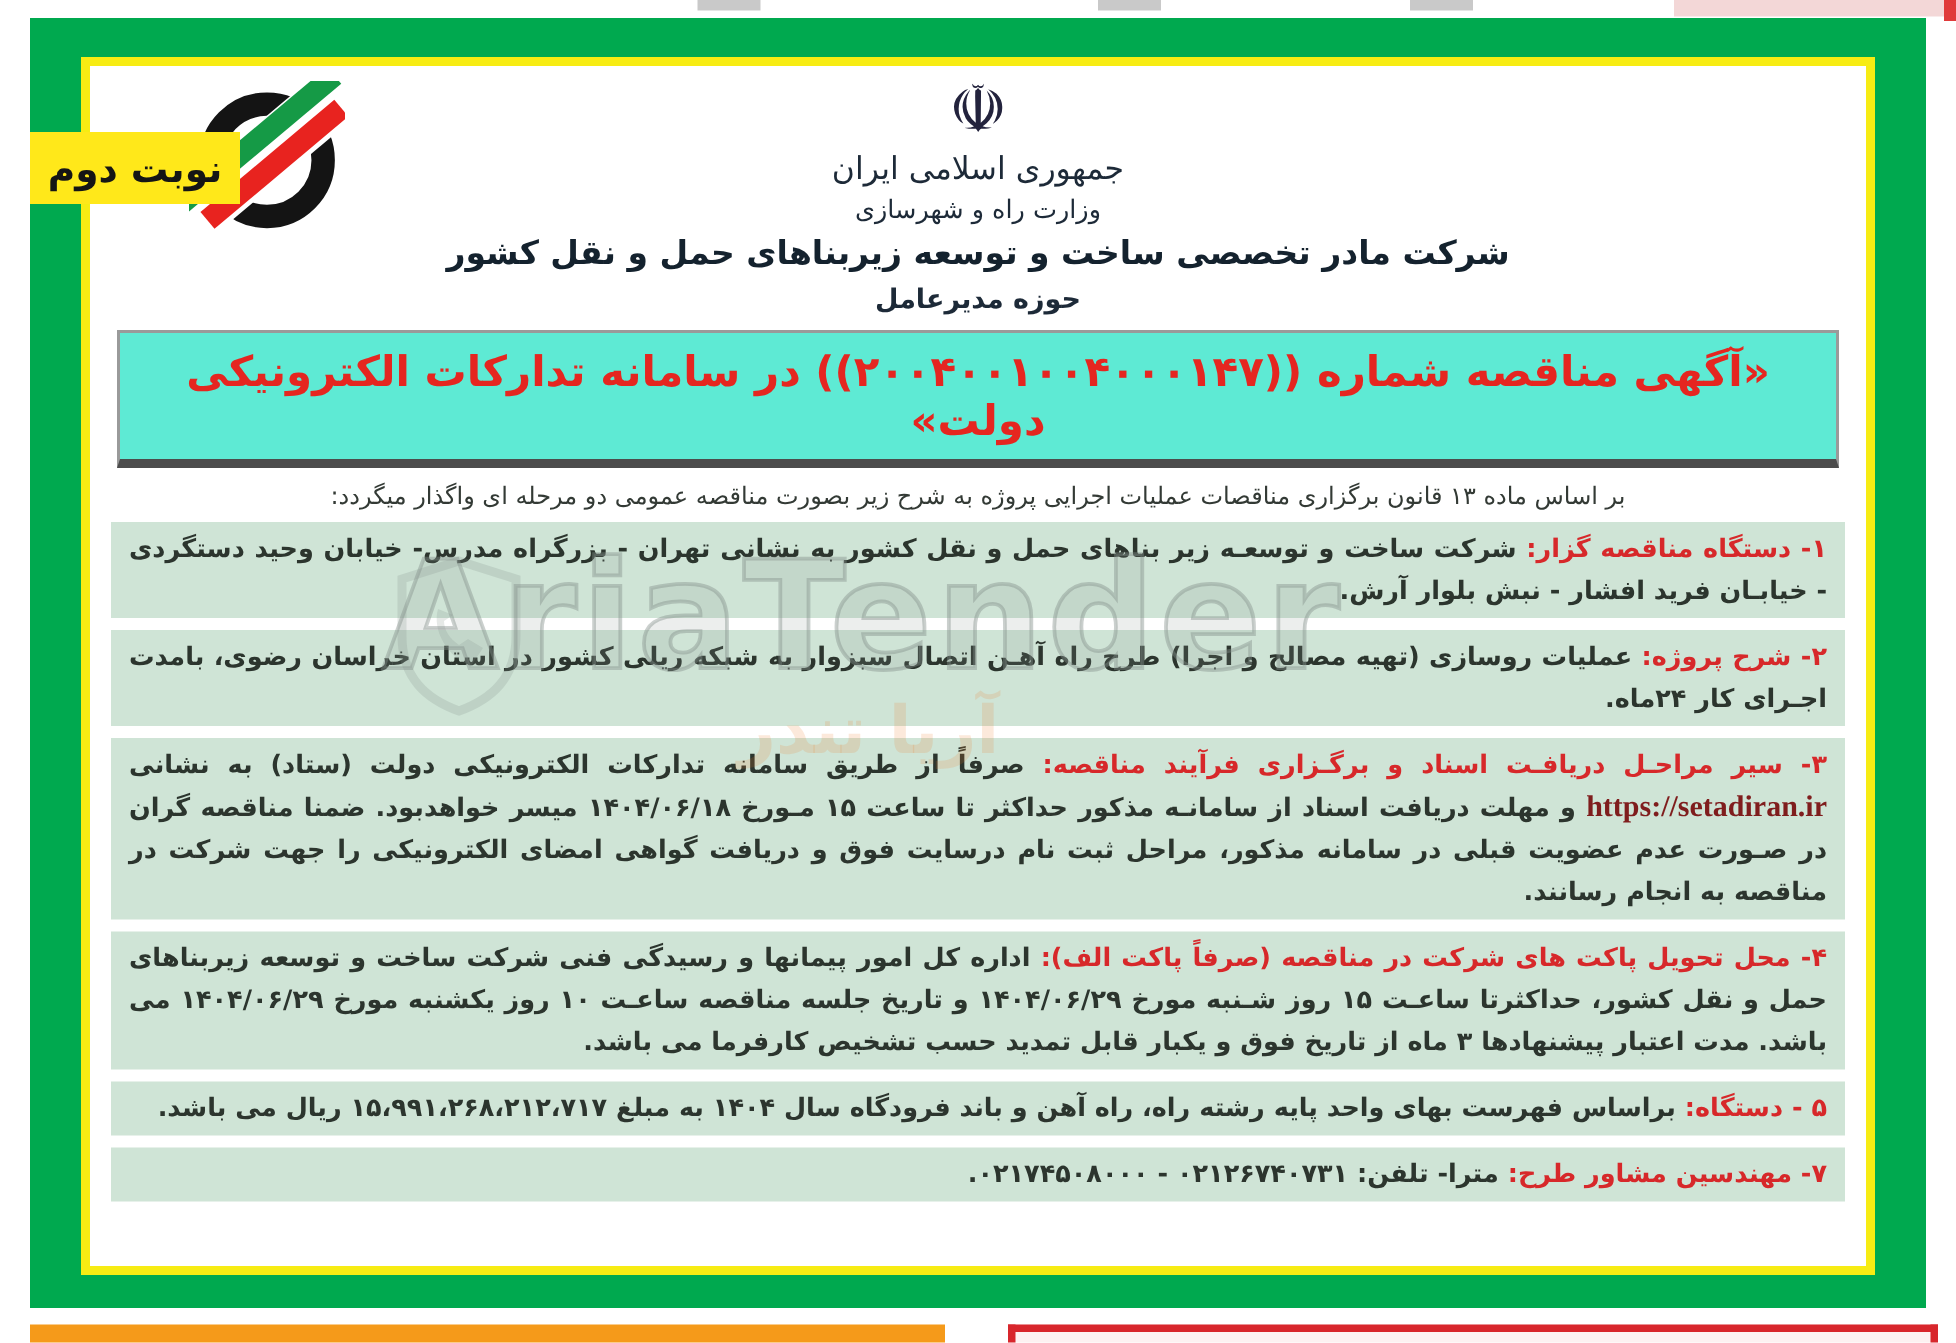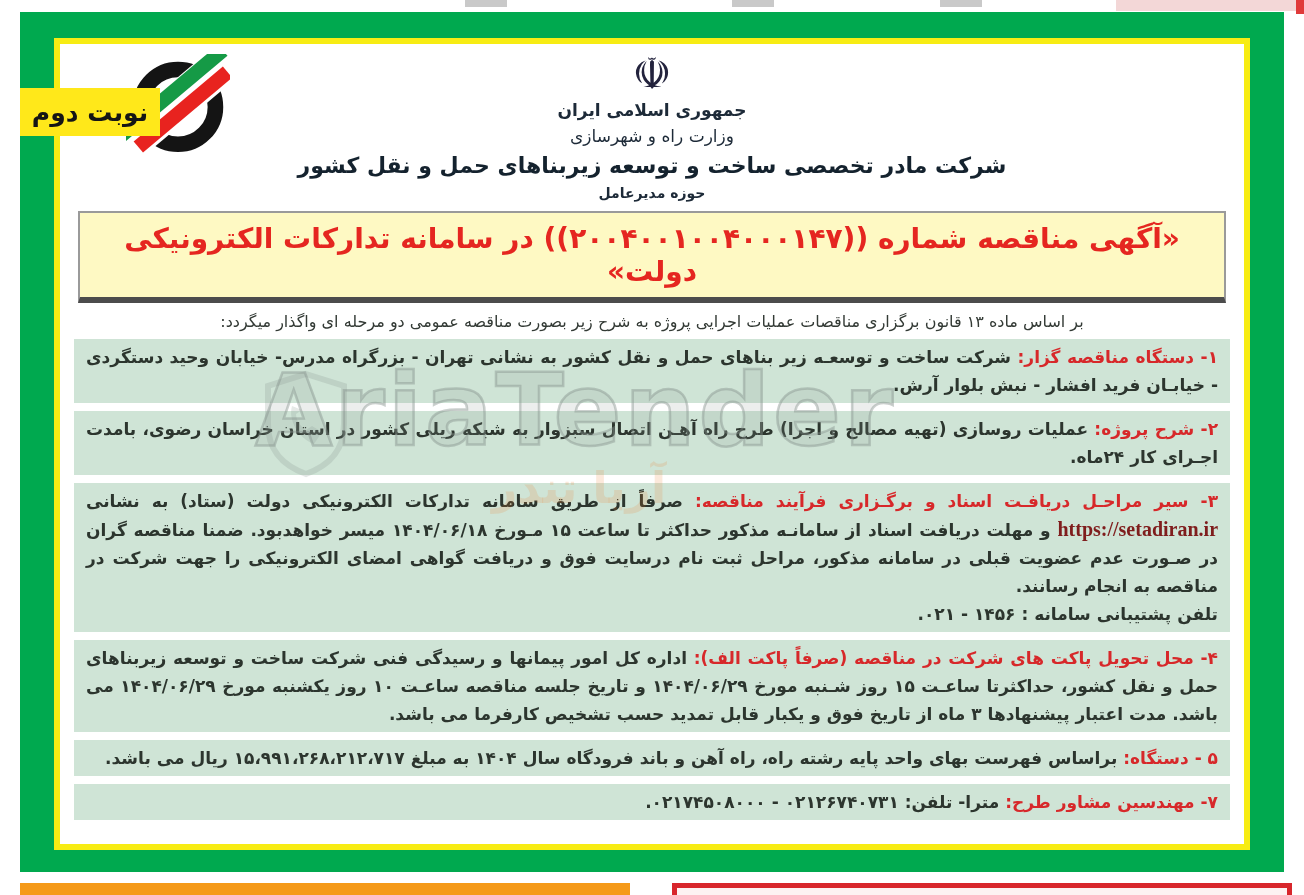--- a/index.html
+++ b/index.html
@@ -30,29 +30,29 @@
   
   .badge {
     position:absolute; left:20px; top:88px; width:140px; height:48px; z-index:6;
     background:#ffe81a; display:flex; align-items:center; justify-content:center;
     font-size:25px; font-weight:bold; color:#151515;
   }
 
   
   .header { text-align:center; position:relative; padding-top:2px; }
   .emblem { font-size:44px; line-height:48px; color:#23233d; display:block; }
-  .h-line1 { font-size:17px; font-weight:bold; color:#1d2a38; margin-top:2px; }
+  .h-line1 { font-size:21px; font-weight:normal; color:#1d2a38; margin-top:2px; }
   .h-line2 { font-size:17px; font-weight:normal; color:#1d2a38; margin-top:6px; }
   .h-line3 { font-size:22px; font-weight:bold; color:#14222e; margin-top:7px; }
-  .h-line4 { font-size:14px; font-weight:bold; color:#1d2a38; margin-top:7px; }
+  .h-line4 { font-size:18px; font-weight:bold; color:#1d2a38; margin-top:7px; }
   .logo { position:absolute; left:52px; top:6px; width:104px; height:112px; }
 
   
   .title-bar {
-    margin:10px 4px 0 4px; background:#fef9c3; border:2px solid #9a9a9a;
+    margin:10px 4px 0 4px; background:#5eead4; border:2px solid #9a9a9a;
     border-bottom:6px solid #4c4c4c; padding:9px 4px; text-align:center;
     font-size:28px; font-weight:bold; color:#e52620; letter-spacing:0;
   }
 
   .intro { margin:9px 2px 8px 2px; font-size:16px; color:#333a35; text-align:center; }
 
   
   .rows { position:relative; z-index:1; }
   .row {
     background:#cfe4d6; padding:4px 12px; margin-bottom:8px;
@@ -126,21 +126,20 @@
         <span class="red">شرح پروژه:</span>
         <span>عملیات روسازی (تهیه مصالح و اجرا) طرح راه آهـن اتصال سبزوار به شبکه ریلی کشور در استان خراسان رضوی، بامدت اجـرای کار ۲۴ماه.</span>
       </div>
 
       <div class="row">
         <span class="red">۳-</span>
         <span class="red">سیر مراحـل دریافـت اسناد و برگـزاری فرآیند مناقصه:</span>
         <span>صرفاً از طریق سامانه تدارکات الکترونیکی دولت (ستاد) به نشانی</span>
         <a class="url" href="#">https://setadiran.ir</a>
         <span>و مهلت دریافت اسناد از سامانـه مذکور حداکثر تا ساعت ۱۵ مـورخ ۱۴۰۴/۰۶/۱۸ میسر خواهدبود. ضمنا مناقصه گران در صـورت عدم عضویت قبلی در سامانه مذکور، مراحل ثبت نام درسایت فوق و دریافت گواهی امضای الکترونیکی را جهت شرکت در مناقصه به انجام رسانند.</span>
-        <div class="phone-line">تلفن پشتیبانی سامانه : ۱۴۵۶ - ۰۲۱.</div>
       </div>
 
       <div class="row">
         <span class="red">۴-</span>
         <span class="red">محل تحویل پاکت های شرکت در مناقصه (صرفاً پاکت الف):</span>
         <span>اداره کل امور پیمانها و رسیدگی فنی شرکت ساخت و توسعه زیربناهای حمل و نقل کشور، حداکثرتا ساعـت ۱۵ روز شـنبه مورخ ۱۴۰۴/۰۶/۲۹ و تاریخ جلسه مناقصه ساعـت ۱۰ روز یکشنبه مورخ ۱۴۰۴/۰۶/۲۹ می باشد. مدت اعتبار پیشنهادها ۳ ماه از تاریخ فوق و یکبار قابل تمدید حسب تشخیص کارفرما می باشد.</span>
       </div>
 
       <div class="row">
         <span class="red">۵ -</span>

